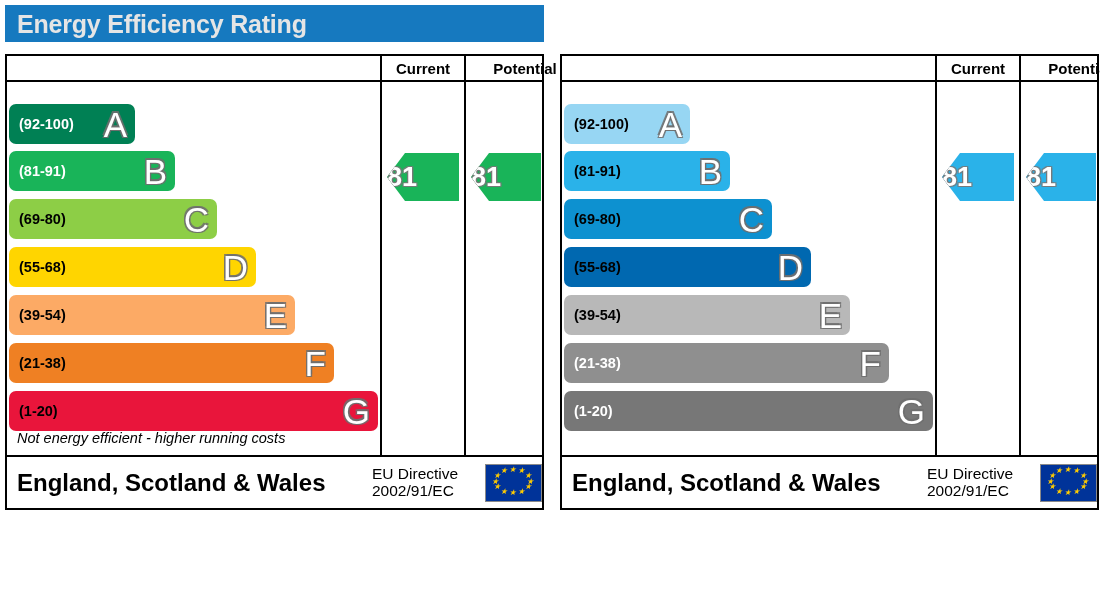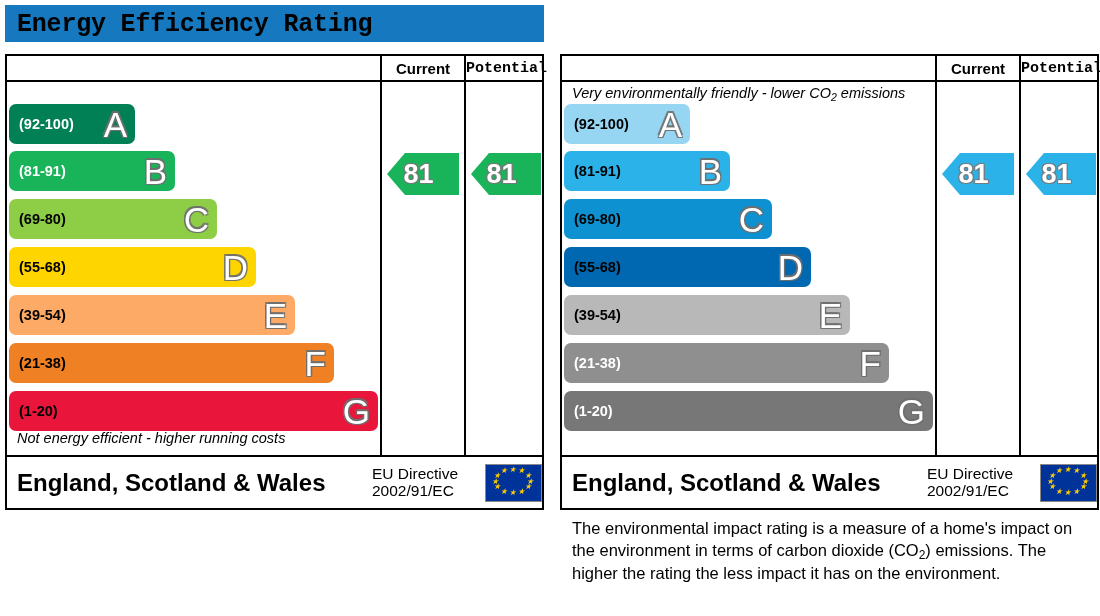--- a/index.html
+++ b/index.html
@@ -31,26 +31,25 @@
     width: 539px;
     height: 37px;
     background: #1679bf;
     box-sizing: border-box;
   }
   .title-bar .title-text {
     position: absolute;
     left: 12px;
     top: 50%;
     transform: translateY(-50%);
-    color: #000000;
+    color: #e5e5e5;
     font-size: 25px;
     font-weight: bold;
     letter-spacing: -0.2px;
     white-space: nowrap;
-    font-family: Liberation Mono, monospace;
   }
   .title-text sub {
     font-size: 16px;
     vertical-align: baseline;
     position: relative;
     top: 4px;
   }
 
   
   .table {
@@ -84,21 +83,21 @@
     position: absolute;
     top: 0;
     height: 26px;
     line-height: 26px;
     text-align: center;
     font-size: 15px;
     font-weight: bold;
     color: #000;
   }
   .hdr-current   { left: 375px; width: 82px; }
-  .hdr-potential { left: 459px; width: 80px; font-family: Liberation Mono, monospace; }
+  .hdr-potential { left: 478px; width: 80px; }
 
   
   .chart-area {
     position: absolute;
     left: 0;
     top: 26px;
     width: 371px;
     height: 373px;
   }
   .note {
@@ -141,25 +140,25 @@
     text-shadow:
       -1.4px -1.4px 0 rgba(110,110,110,.85),
        1.4px -1.4px 0 rgba(110,110,110,.85),
       -1.4px  1.4px 0 rgba(110,110,110,.85),
        1.4px  1.4px 0 rgba(110,110,110,.85);
   }
 
   
   .arrow {
     position: absolute;
-    height: 42px;
+    height: 48px;
     clip-path: polygon(18px 0, 100% 0, 100% 100%, 18px 100%, 0 50%);
     display: flex;
     align-items: center;
-    justify-content: center;
+    justify-content: flex-start;
   }
   .arrow span {
     font-size: 27px;
     font-weight: bold;
     color: #ffffff;
     padding-right: 9px;
     line-height: 1;
     text-shadow:
       -1.2px -1.2px 0 rgba(120,120,120,.8),
        1.2px -1.2px 0 rgba(120,120,120,.8),
@@ -327,21 +326,20 @@
 
     <div class="hdr-row">
       <div class="hdr-cell hdr-current">Current</div>
       <div class="hdr-cell hdr-potential">Potential</div>
     </div>
 
     <div class="vline vline-1"></div>
     <div class="vline vline-2"></div>
 
     <div class="chart-area">
-      <div class="note note-top"><span>Very environmentally friendly - lower CO</span><sub>2</sub><span> emissions</span></div>
 
       <div class="bar" style="top:22px;width:126px;background:#97d6f3;">
         <span class="range" style="color:#000000;">(92-100)</span>
         <span class="letter">A</span>
       </div>
       <div class="bar" style="top:69px;width:166px;background:#2ab2e9;">
         <span class="range" style="color:#000000;">(81-91)</span>
         <span class="letter">B</span>
       </div>
       <div class="bar" style="top:117px;width:208px;background:#0d91d0;">
@@ -390,14 +388,13 @@
         <i class="star" style="left:50%;top:82%"></i>
         <i class="star" style="left:34%;top:78%"></i>
         <i class="star" style="left:22%;top:66%"></i>
         <i class="star" style="left:18%;top:50%"></i>
         <i class="star" style="left:22%;top:34%"></i>
         <i class="star" style="left:34%;top:22%"></i>
       </div>
     </div>
   </div>
 
-  <div class="caption"><span>The environmental impact rating is a measure of a home's impact on the environment in terms of carbon dioxide (CO</span><sub>2</sub><span>) emissions. The higher the rating the less impact it has on the environment.</span></div>
 </div>
 
 </body></html>

